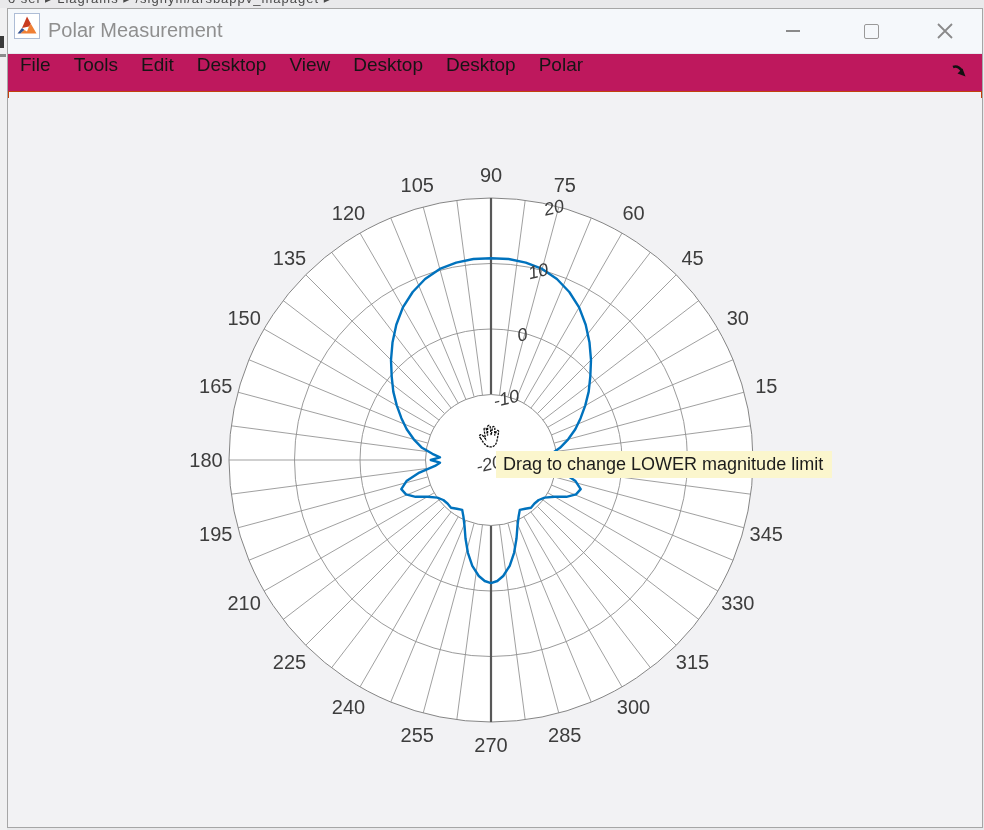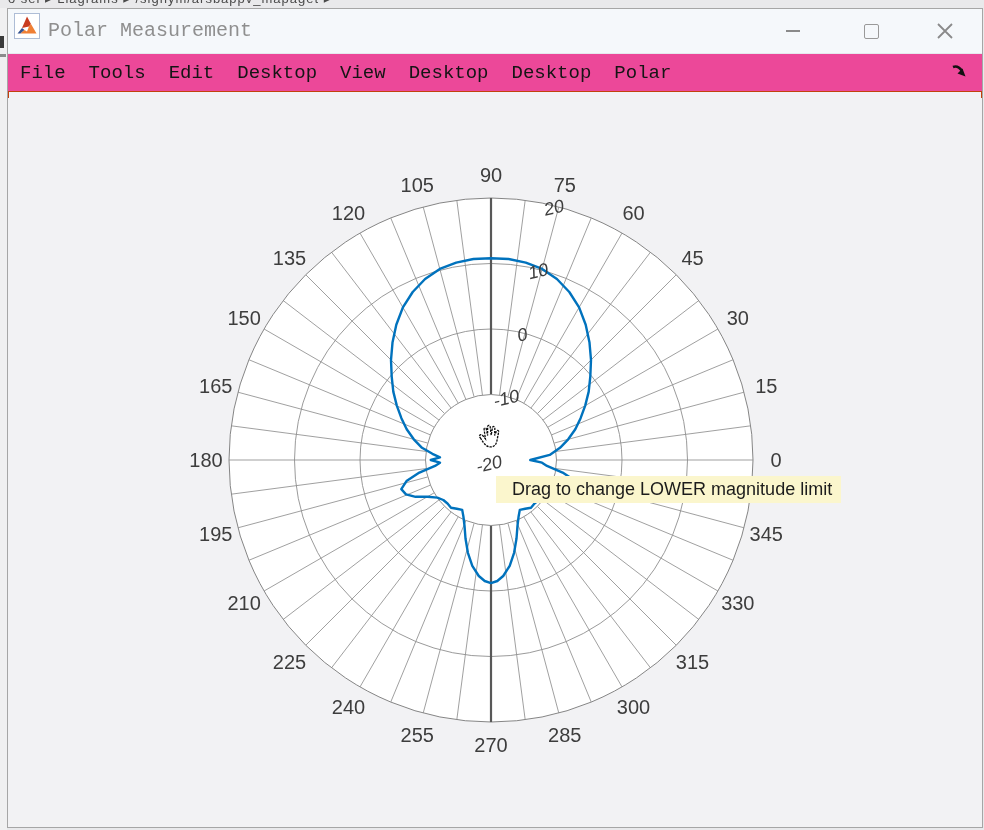--- a/index.html
+++ b/index.html
@@ -7,42 +7,42 @@
          font-family:"Liberation Sans","DejaVu Sans",sans-serif;background:#e9e9eb;}
   
   .bg-strip{position:absolute;left:0;top:0;width:984px;height:8px;background:#e9e9eb;overflow:hidden;}
   .bg-strip span{position:absolute;top:-9px;left:8px;font-size:13px;color:#4a4a4a;white-space:nowrap;letter-spacing:1px;}
   .bg-left{position:absolute;left:0;top:8px;width:7px;height:822px;background:#f0f0f1;}
   .bg-left .mark{position:absolute;left:0;width:4px;height:12px;background:#3a3a3a;top:28px;}
   .bg-left .mark2{position:absolute;left:0;width:6px;height:3px;background:#8c8c8c;top:46px;}
 
   
   .win{position:absolute;left:7px;top:8px;width:976px;height:820px;background:#f2f2f4;
-       border:1px solid #a6a6a6;box-sizing:border-box;font-family:Liberation Mono, monospace;}
+       border:1px solid #a6a6a6;box-sizing:border-box;}
   .titlebar{position:relative;height:44px;background:#f5f8fb;border-bottom:1px solid #e6e9ee;}
   .app-icon{position:absolute;left:6px;top:4px;width:26px;height:26px;display:block;}
   .title{position:absolute;left:40px;top:10px;font-size:20px;color:#8f8f8f;}
   .controls{position:absolute;right:0;top:0;height:44px;}
   .wbtn{position:absolute;top:0;width:46px;height:44px;display:flex;align-items:center;justify-content:center;}
   .wbtn.min{right:166px;} .wbtn.max{right:88px;} .wbtn.cls{right:14px;}
   .glyph-min{width:14px;height:0;border-top:2px solid #8a8a8a;}
   .glyph-max{width:13px;height:13px;border:1.6px solid #999;border-radius:2px;}
 
-  .menubar{position:relative;height:37px;background:#ec4899;border-bottom:7px solid #c2410c;
-           display:flex;align-items:center;}
+  .menubar{position:relative;height:37px;background:#be185d;border-bottom:7px solid #c2410c;
+           display:flex;align-items:flex-start;}
   .menu-items{display:flex;gap:23px;padding-left:12px;}
   .mitem{font-size:19px;color:#151515;cursor:default;}
   .dock{position:absolute;right:12px;top:7px;width:20px;height:20px;}
 
   .canvas{position:absolute;left:1px;top:83px;right:1px;bottom:1px;background:#f2f2f4;}
 
   #plot{position:absolute;left:0;top:0;z-index:5;pointer-events:none;}
-  .tooltip{position:absolute;z-index:8;left:496px;top:476px;height:21px;
+  .tooltip{position:absolute;z-index:8;left:496px;top:451px;height:21px;
            background:#fbf6cd;color:#1c1c1c;font-size:18px;line-height:21px;
-           padding:3px 9px 3px 16px;white-space:nowrap;}
+           padding:3px 9px 3px 7px;white-space:nowrap;}
 </style>
 </head>
 <body>
 
 <div class="stage">
 
   <div class="bg-strip">
     <span>o sel  ▸   Liagrams  ▸   /signym/arsbappv_mapaget  ▸</span>
   </div>
   <div class="bg-left">

